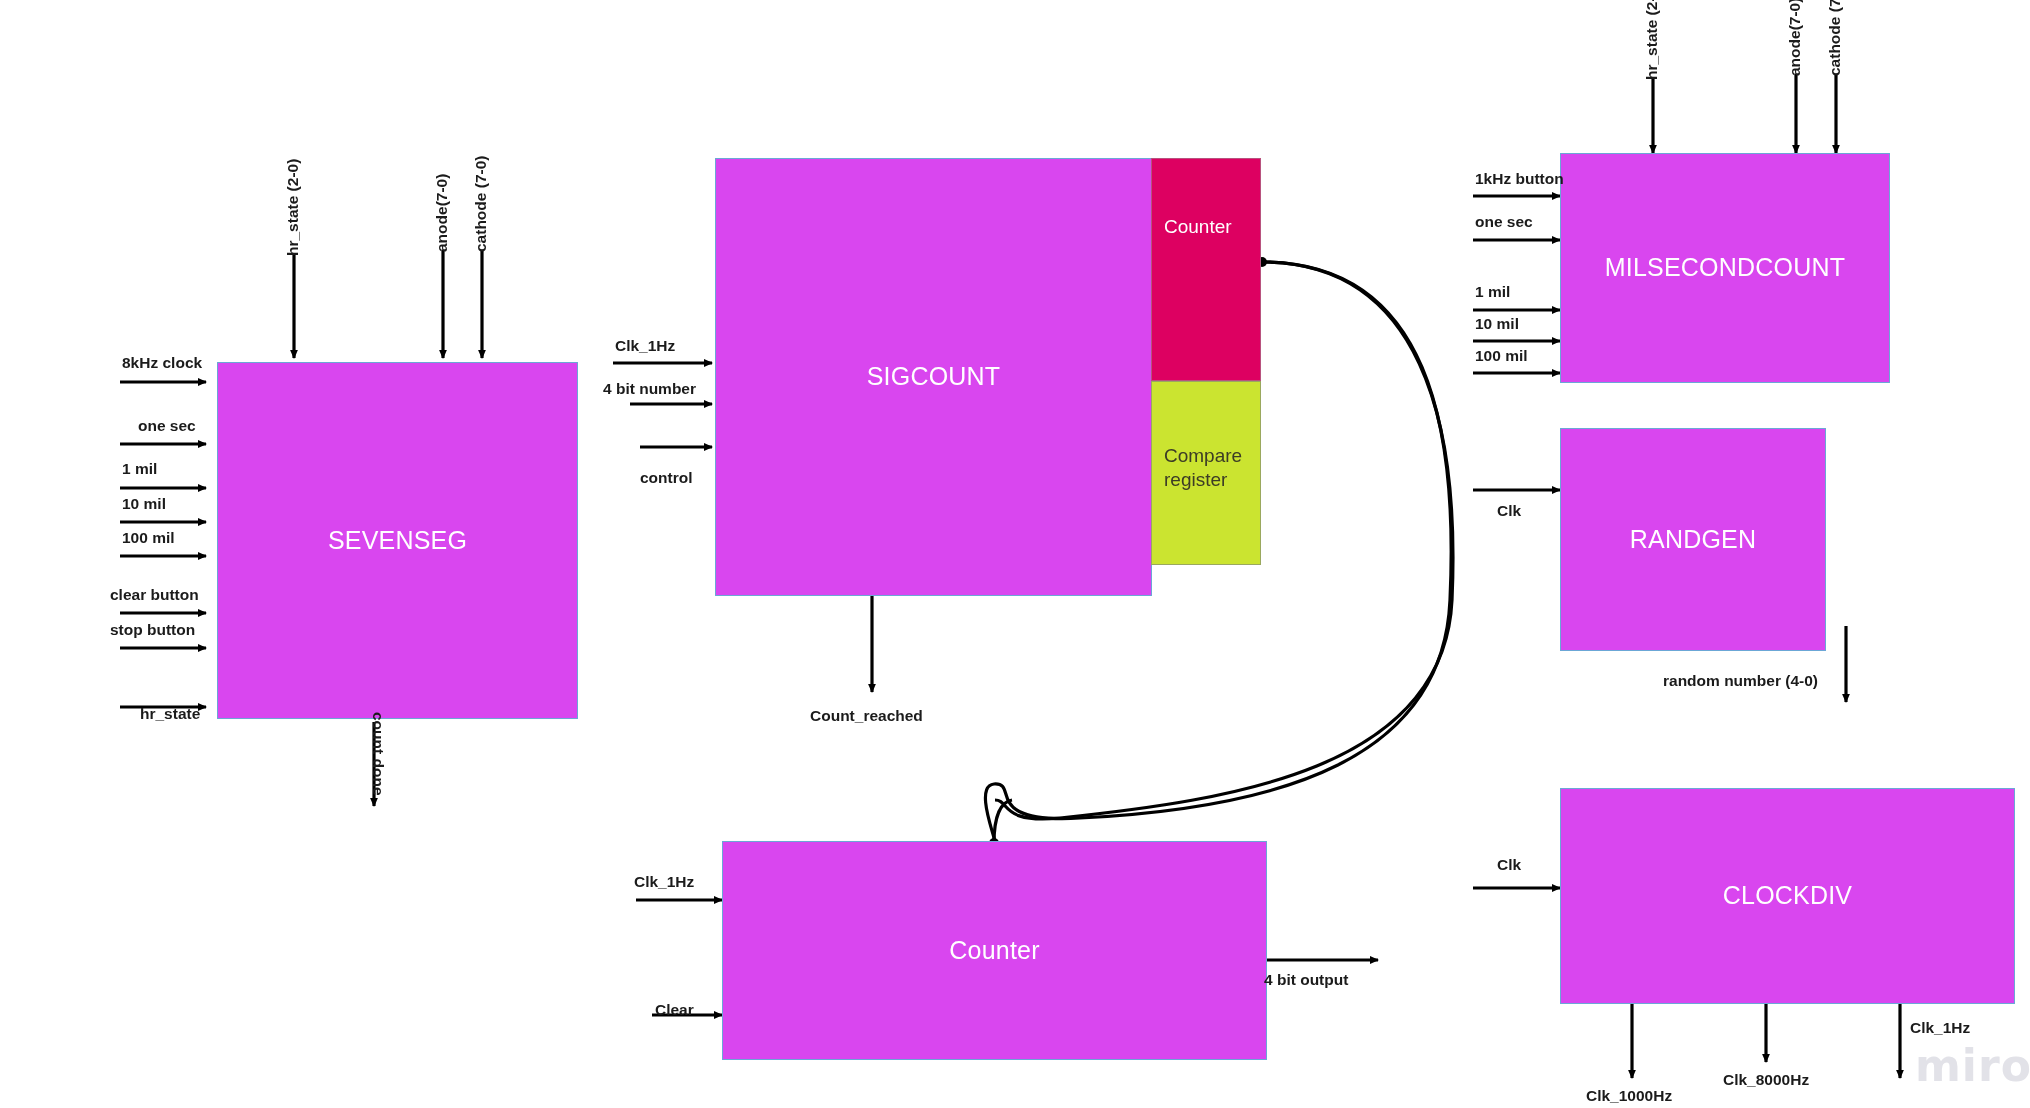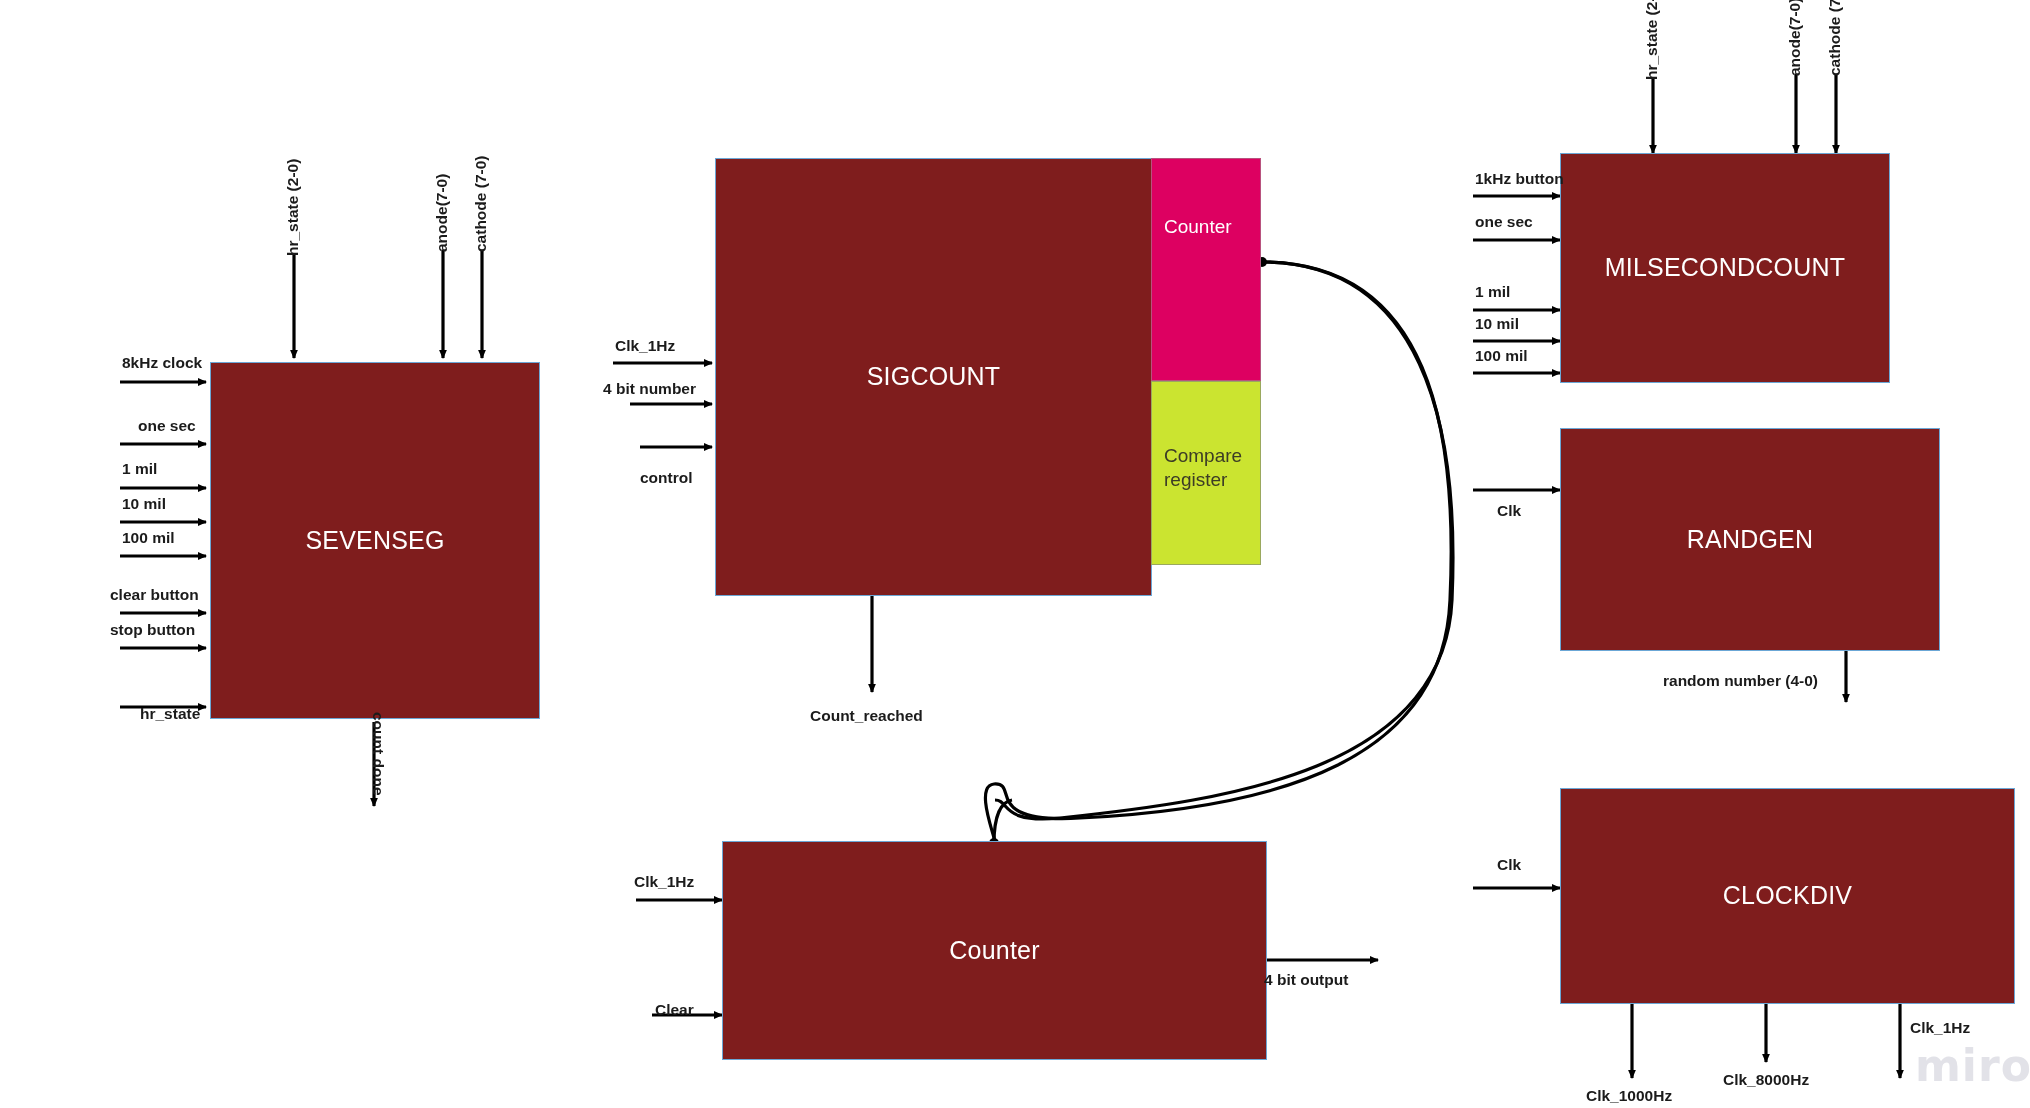--- a/index.html
+++ b/index.html
@@ -18,21 +18,21 @@
     overflow: hidden;
   }
   .block {
     position: absolute;
     box-sizing: border-box;
     display: flex;
     align-items: center;
     justify-content: center;
   }
   .block-blue {
-    background: #7f1d1d;
+    background: #d946ef;
     border: 1px solid #6ba7d6;
   }
   .block-pink {
     background: #dd0061;
     border: 1px solid #b8527e;
   }
   .block-lime {
     background: #cbe430;
     border: 1px solid #9aa85e;
   }
@@ -153,21 +153,21 @@
       <path d="M 1262,262 C 1430,262 1458,430 1450,600 C 1443,760 1280,808 1080,818 C 980,824 1020,782 994,784 C 972,786 1000,848 994,842"></path>
       <path d="M 1262,262 C 1420,262 1460,420 1452,600 C 1444,770 1230,800 1060,818 C 1000,824 1010,800 995,800"></path>
     </g>
     <g fill="#000000" stroke="none">
       <circle cx="1262" cy="262" r="5"></circle>
       <circle cx="994" cy="843" r="5"></circle>
     </g>
     <path d="M 1012,800 C 1000,802 994,818 994,843" stroke="#000000" stroke-width="3.2" fill="none"></path>
   </svg>
 
-  <div class="block block-blue" style="left:210px; top:362px; width:330px; height:357px;">
+  <div class="block block-blue" style="left:217px; top:362px; width:361px; height:357px;">
     <span class="block-title">SEVENSEG</span>
   </div>
 
   <div class="wire-label" style="left:122px; top:355px;">8kHz clock</div>
   <div class="wire-label" style="left:138px; top:418px;">one sec</div>
   <div class="wire-label" style="left:122px; top:461px;">1 mil</div>
   <div class="wire-label" style="left:122px; top:496px;">10 mil</div>
   <div class="wire-label" style="left:122px; top:530px;">100 mil</div>
   <div class="wire-label" style="left:110px; top:587px;">clear button</div>
   <div class="wire-label" style="left:110px; top:622px;">stop button</div>
@@ -210,21 +210,21 @@
   </div>
   <div class="wire-label" style="left:1475px; top:171px;">1kHz button</div>
   <div class="wire-label" style="left:1475px; top:214px;">one sec</div>
   <div class="wire-label" style="left:1475px; top:284px;">1 mil</div>
   <div class="wire-label" style="left:1475px; top:316px;">10 mil</div>
   <div class="wire-label" style="left:1475px; top:348px;">100 mil</div>
   <div class="wire-label vert" style="left:1644px; top:80px;">hr_state (2-0)</div>
   <div class="wire-label vert" style="left:1787px; top:76px;">anode(7-0)</div>
   <div class="wire-label vert" style="left:1827px; top:76px;">cathode (7-0)</div>
 
-  <div class="block block-blue" style="left:1560px; top:428px; width:380px; height:223px;">
+  <div class="block block-blue" style="left:1560px; top:428px; width:266px; height:223px;">
     <span class="block-title">RANDGEN</span>
   </div>
   <div class="wire-label" style="left:1497px; top:503px;">Clk</div>
   <div class="wire-label" style="left:1663px; top:673px;">random number (4-0)</div>
 
   <div class="block block-blue" style="left:1560px; top:788px; width:455px; height:216px;">
     <span class="block-title">CLOCKDIV</span>
   </div>
   <div class="wire-label" style="left:1497px; top:857px;">Clk</div>
   <div class="wire-label" style="left:1586px; top:1088px;">Clk_1000Hz</div>

